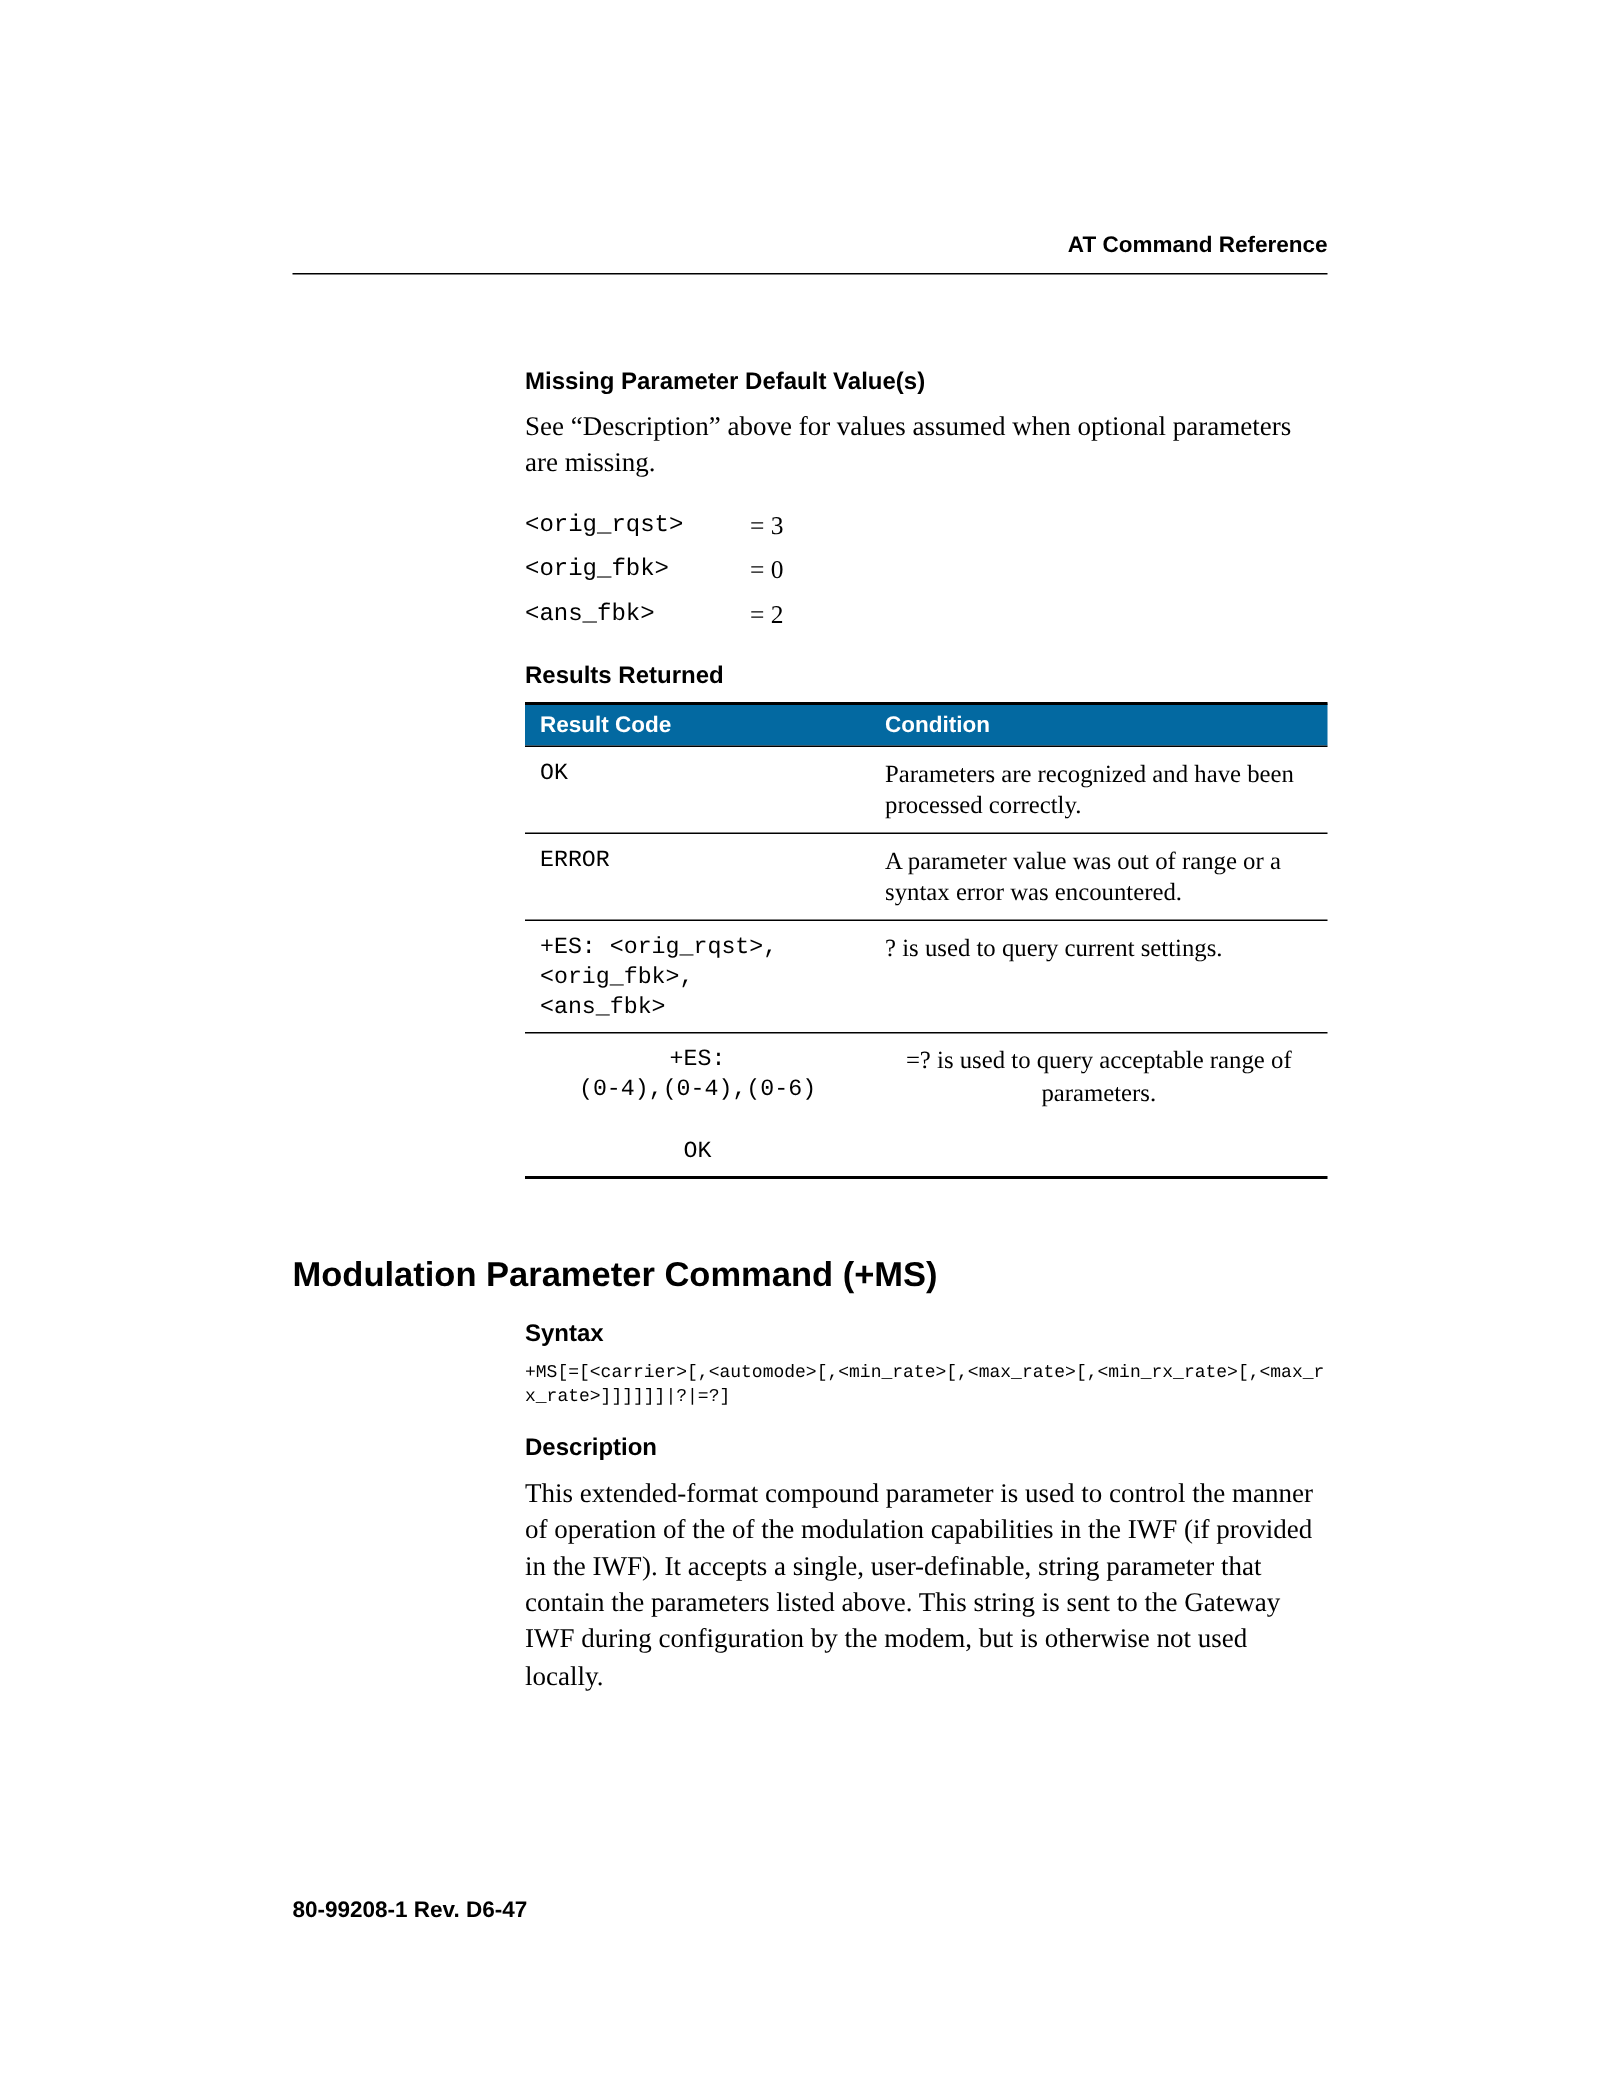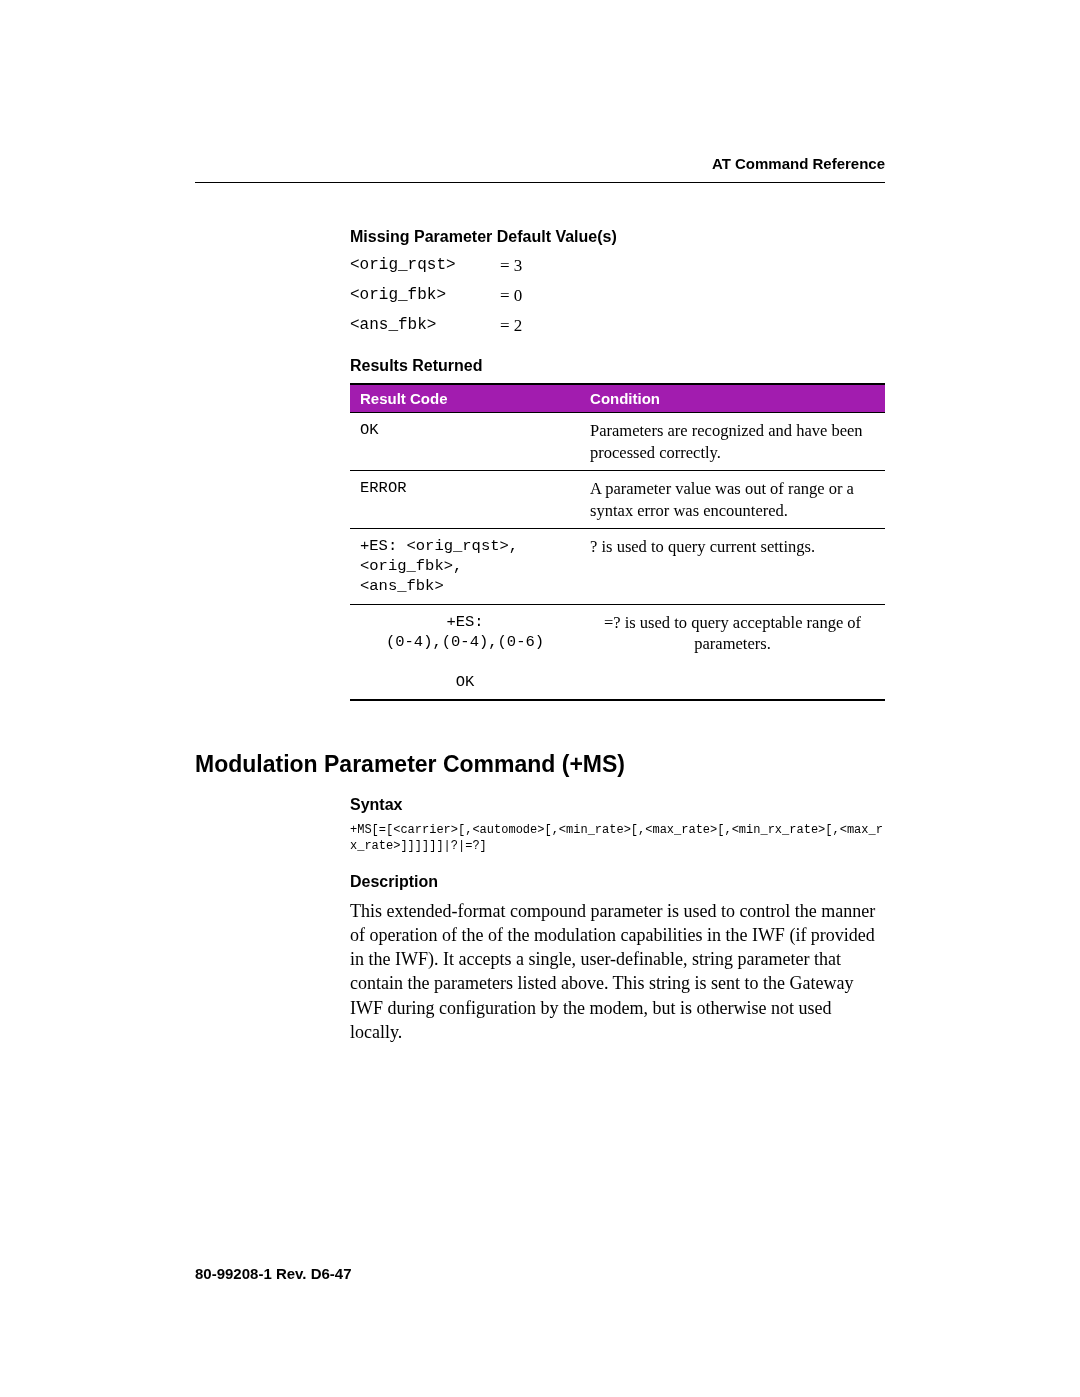--- a/index.html
+++ b/index.html
@@ -16,21 +16,21 @@
     padding: 155px 195px 0 195px; 
     box-sizing: border-box;
   }
   .header-right {
     text-align: right;
     font-family: Arial, Helvetica, sans-serif;
     font-weight: bold;
     font-size: 15px;
     padding-bottom: 10px;
     border-bottom: 1px solid #000;
-    margin-bottom: 45px;
+    margin-bottom: 63px;
   }
   .content-col {
     margin-left: 155px; 
   }
   .subhead {
     font-family: Arial, Helvetica, sans-serif;
     font-weight: bold;
     font-size: 16px;
     margin: 0 0 8px 0;
   }
@@ -54,21 +54,21 @@
     font-family: "Times New Roman", Times, serif;
     font-size: 17px;
   }
   table.results {
     border-collapse: collapse;
     width: 100%;
     margin-bottom: 50px;
     margin-top: 4px;
   }
   table.results th {
-    background: #a21caf;
+    background: #0369a1;
     color: #fff;
     font-family: Arial, Helvetica, sans-serif;
     font-weight: bold;
     font-size: 15px;
     text-align: left;
     padding: 5px 10px;
     border-top: 2px solid #000;
     border-bottom: 1px solid #000;
   }
   table.results td {
@@ -116,20 +116,21 @@
   }
 </style>
 </head>
 <body>
 
 <div class="page">
   <div class="header-right">AT Command Reference</div>
 
   <div class="content-col">
     <p class="subhead">Missing Parameter Default Value(s)</p>
+    <p class="body-text">See “Description” above for values assumed when optional parameters are missing.</p>
 
     <div class="defaults-table">
       <div class="defaults-row">
         <span class="pname">&lt;orig_rqst&gt;</span>
         <span class="pval">= 3</span>
       </div>
       <div class="defaults-row">
         <span class="pname">&lt;orig_fbk&gt;</span>
         <span class="pval">= 0</span>
       </div>

